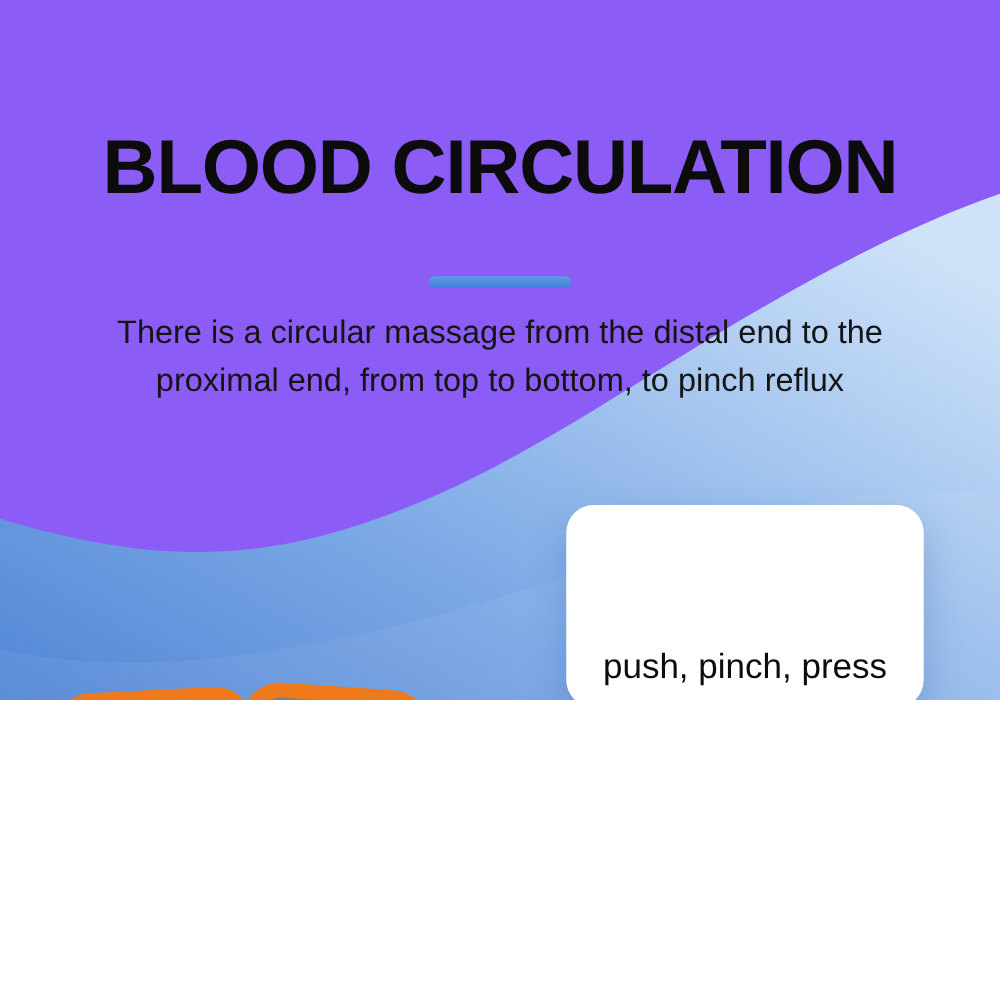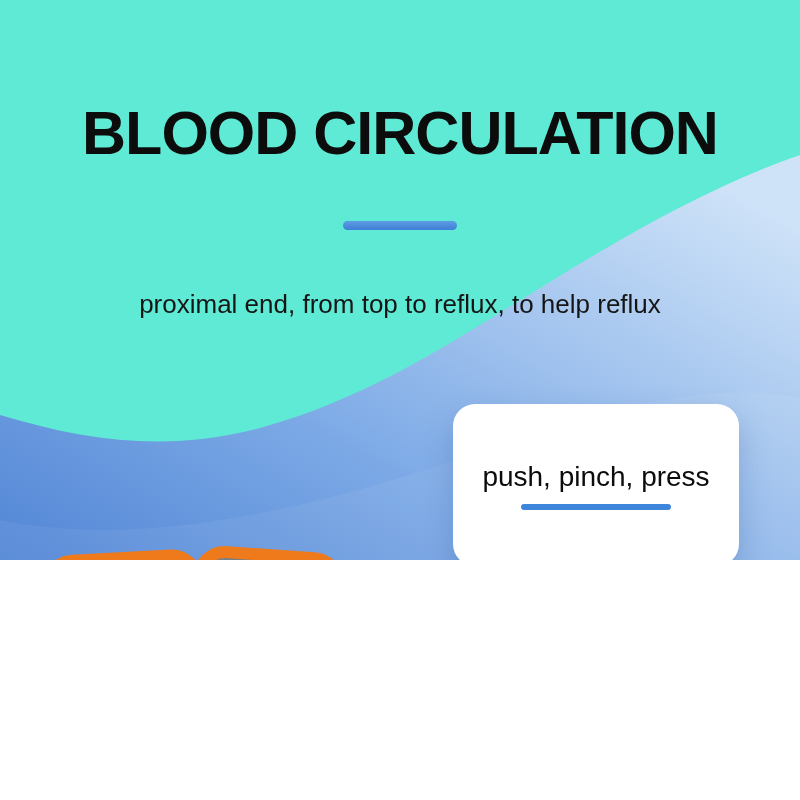--- a/index.html
+++ b/index.html
@@ -1,17 +1,17 @@
 <!DOCTYPE html>
 <html><head>
 <meta charset="utf-8">
 <style>
   html,body{margin:0;padding:0;}
   .stage{
-    position:relative;width:800px;height:560px;background:#5eead4;
+    position:relative;width:800px;height:560px;background:#8b5cf6;
     overflow:hidden;font-family:"Liberation Sans",sans-serif;
   }
   .bg-wave{position:absolute;left:0;top:0;width:800px;height:800px;}
   .title{
     position:absolute;top:98px;left:0;width:100%;margin:0;
     text-align:center;font-size:61px;font-weight:bold;color:#0c0c0c;
     letter-spacing:-1px;
   }
   .title-underline{
     position:absolute;top:221px;left:calc(50% - 57px);
@@ -19,21 +19,21 @@
     background:linear-gradient(180deg,#5d9de2,#3f7fd6);
   }
   .subtitle{
     position:absolute;top:246px;left:0;width:100%;margin:0;
     text-align:center;font-size:26px;line-height:1.5;color:#151515;
   }
   .card{
     position:absolute;left:453px;top:404px;width:286px;height:162px;
     background:#ffffff;border-radius:22px;
     box-shadow:0 14px 30px rgba(47,85,151,0.28);
-    display:flex;flex-direction:column;align-items:center;justify-content:center;
+    display:flex;flex-direction:column;align-items:center;justify-content:flex-end;
     gap:11px;z-index:3;
   }
   .card p{margin:0;font-size:28px;color:#0c0c0c;}
   .card-divider{width:150px;height:6px;border-radius:3px;background:#3d86dc;}
   .leg{position:absolute;left:0;top:520px;width:760px;height:290px;z-index:2;}
 </style>
 </head>
 <body>
 
 <div class="stage">
@@ -51,22 +51,22 @@
       </linearGradient>
     </defs>
     <path d="M0,415 C90,442 170,452 260,428 C370,398 455,340 545,285 C640,226 722,182 800,155 L800,800 L0,800 Z" fill="url(#waveGrad)"></path>
     <path d="M0,520 C180,556 380,486 540,432 C650,396 735,384 800,398 L800,800 L0,800 Z" fill="#ffffff" opacity="0.06"></path>
   </svg>
 
   <h1 class="title">BLOOD CIRCULATION</h1>
   <div class="title-underline"></div>
 
   <p class="subtitle">
-    <br>
-    <span>proximal end, from top to reflux, to help reflux</span>
+    <span>There is a circular massage from the distal end to the</span><br>
+    <span>proximal end, from top to bottom, to pinch reflux</span>
   </p>
 
   <div class="card">
     <p>push, pinch, press</p>
     <div class="card-divider"></div>
   </div>
 
   <svg class="leg" viewBox="0 0 760 290" aria-hidden="true">
     <defs>
       <g id="warrow" fill="none" stroke="#e4e8ea" stroke-width="3.5" stroke-linecap="round" stroke-linejoin="round">

